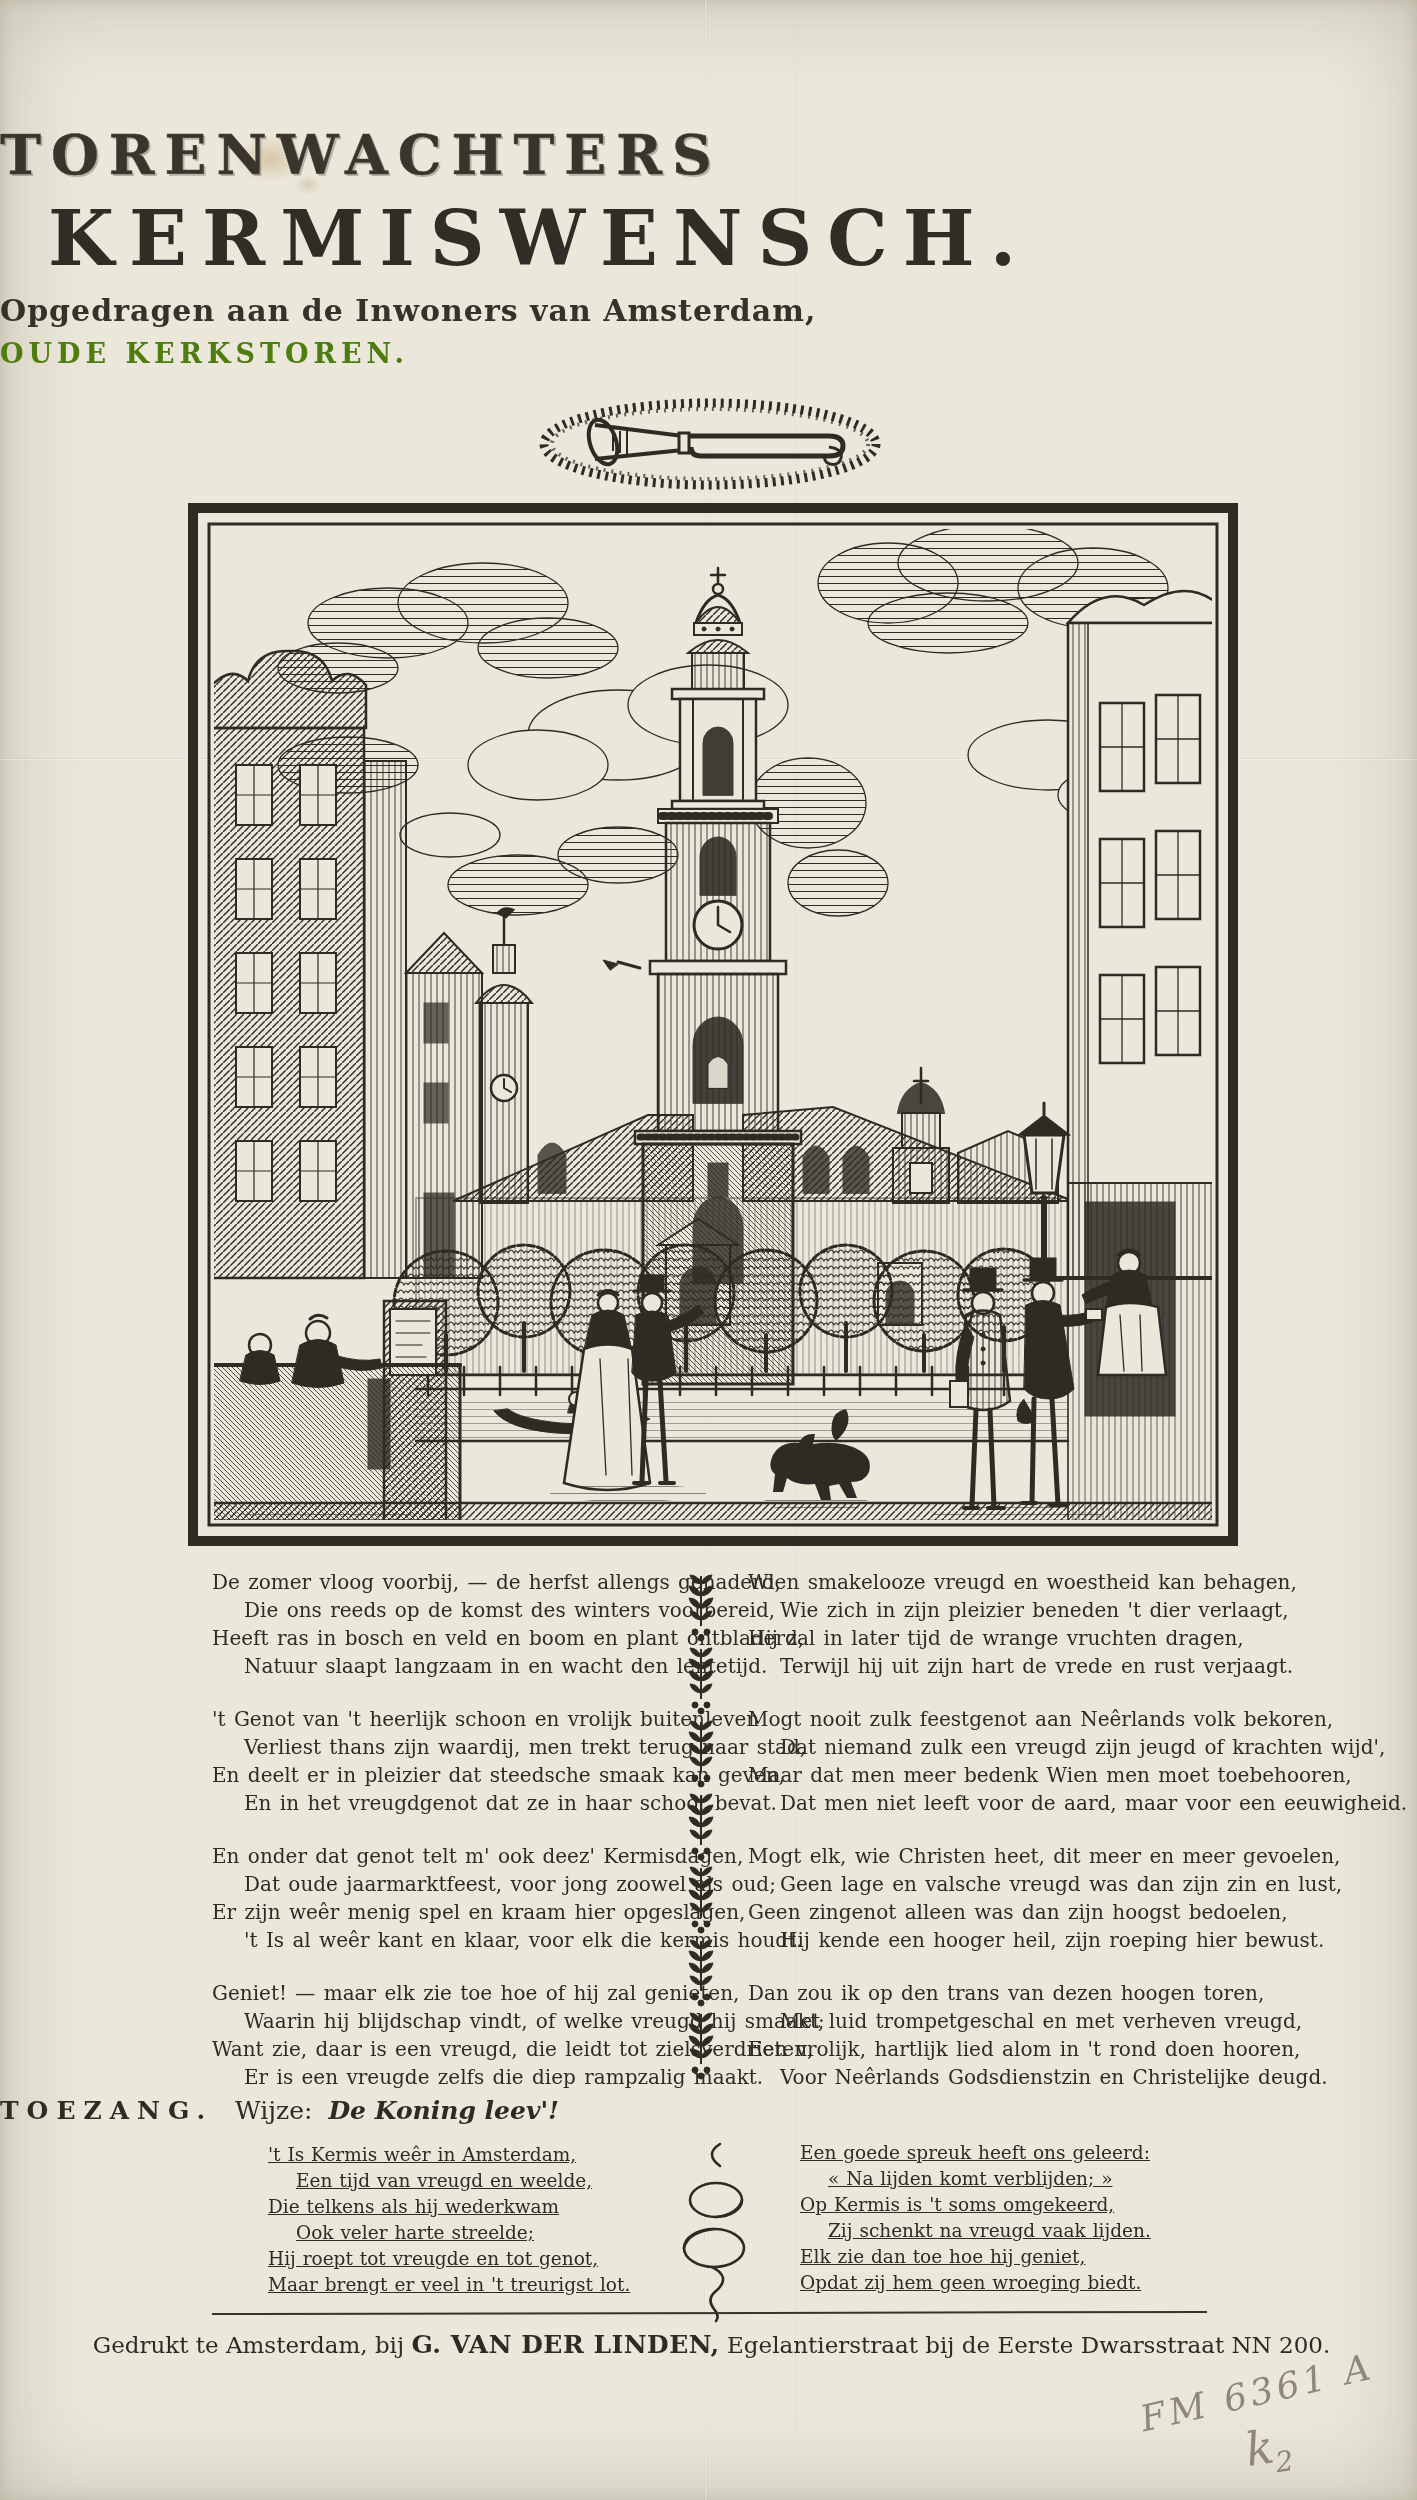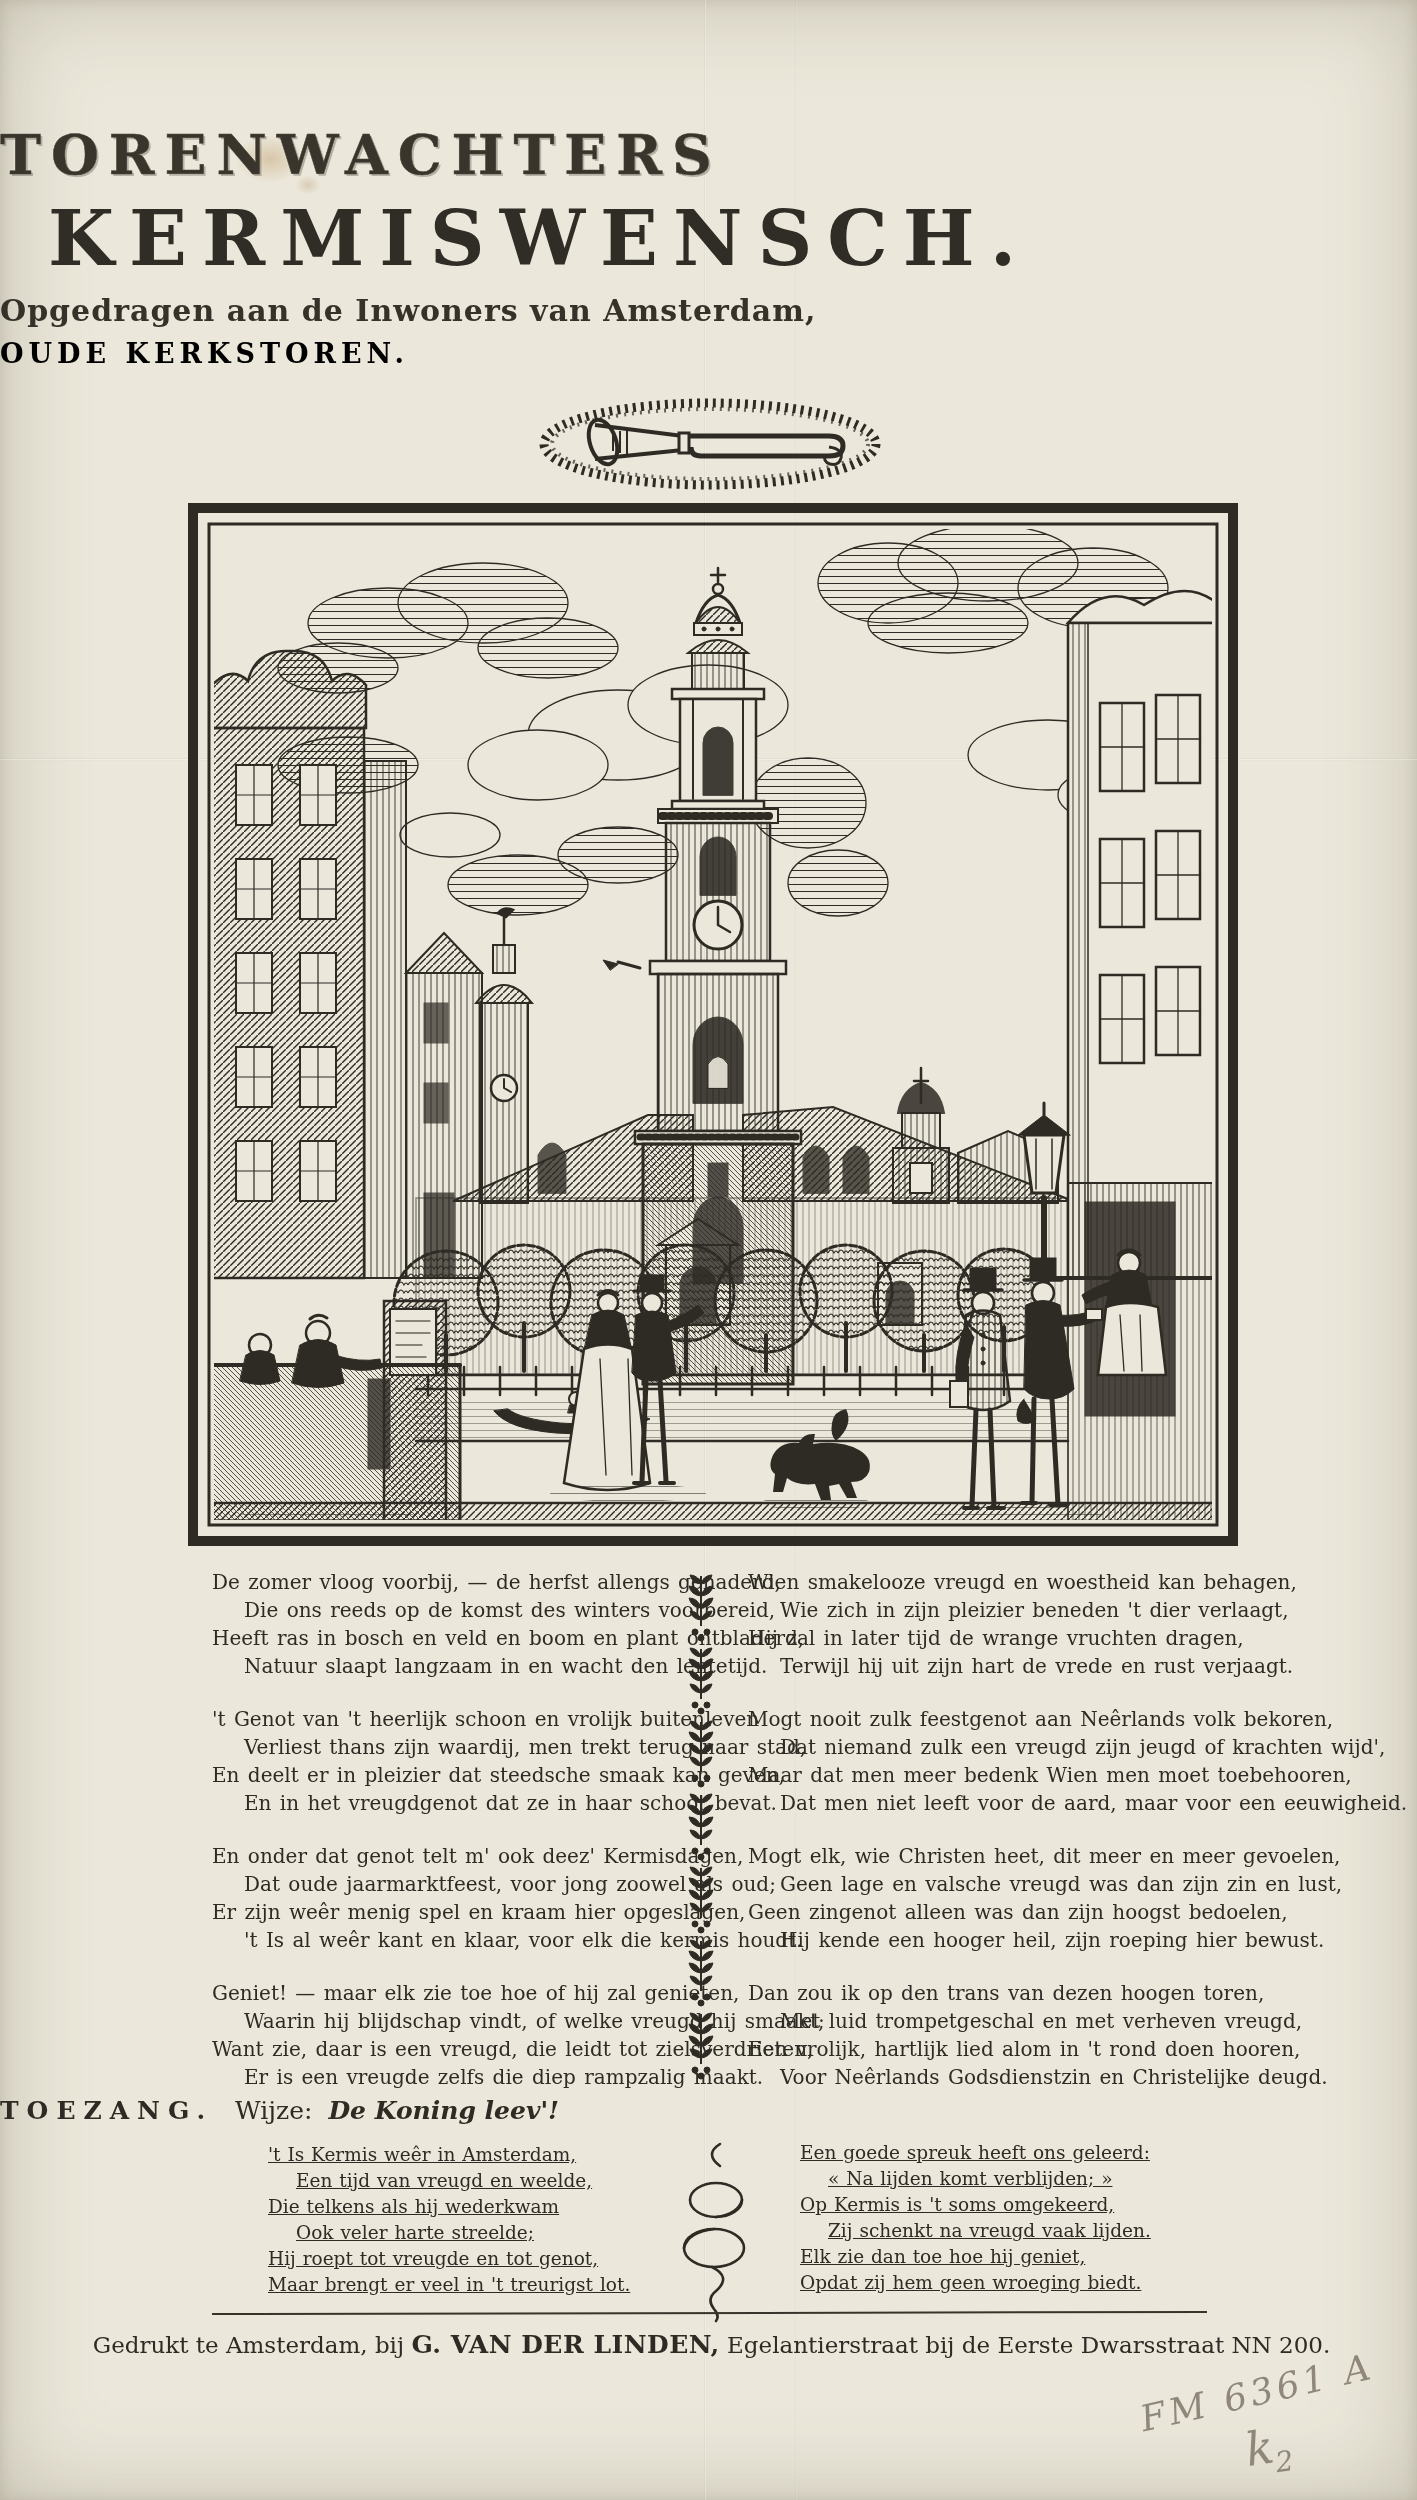--- a/index.html
+++ b/index.html
@@ -28,21 +28,21 @@
   .masthead{position:absolute;top:122px;left:0;width:1300px;text-align:left;}
   .title-ornamental{
     margin:0;font-size:55px;font-weight:bold;letter-spacing:10px;color:#39352c;
     text-shadow:2px 2px 0 rgba(57,53,44,.30), -1px -1px 0 rgba(235,231,218,.8);
     -webkit-text-stroke:.5px #4a4538;
   }
   .title-main{
     margin:14px 0 0 0;font-size:76px;font-weight:bold;letter-spacing:15px;color:#302d26;line-height:1;padding-left:48px;
   }
   .dedication{margin:16px 0 0 0;font-size:30px;font-weight:bold;letter-spacing:1px;color:#363229;}
-  .church-line{margin:10px 0 0 0;font-size:27px;font-weight:bold;letter-spacing:5px;color:#000000;}
+  .church-line{margin:10px 0 0 0;font-size:27px;font-weight:bold;letter-spacing:5px;color:#4d7c0f;}
 
   
   .emblem{position:absolute;left:533px;top:393px;width:354px;height:102px;}
   .engraving{position:absolute;left:188px;top:503px;width:1050px;height:1043px;margin:0;}
   .engraving svg{display:block;width:100%;height:100%;}
 
   
   .poem{position:absolute;top:1568px;left:0;width:1417px;height:535px;font-size:20px;line-height:28px;}
   .poem .col{position:absolute;top:0;}
   .poem .col.left{left:212px;width:480px;}

